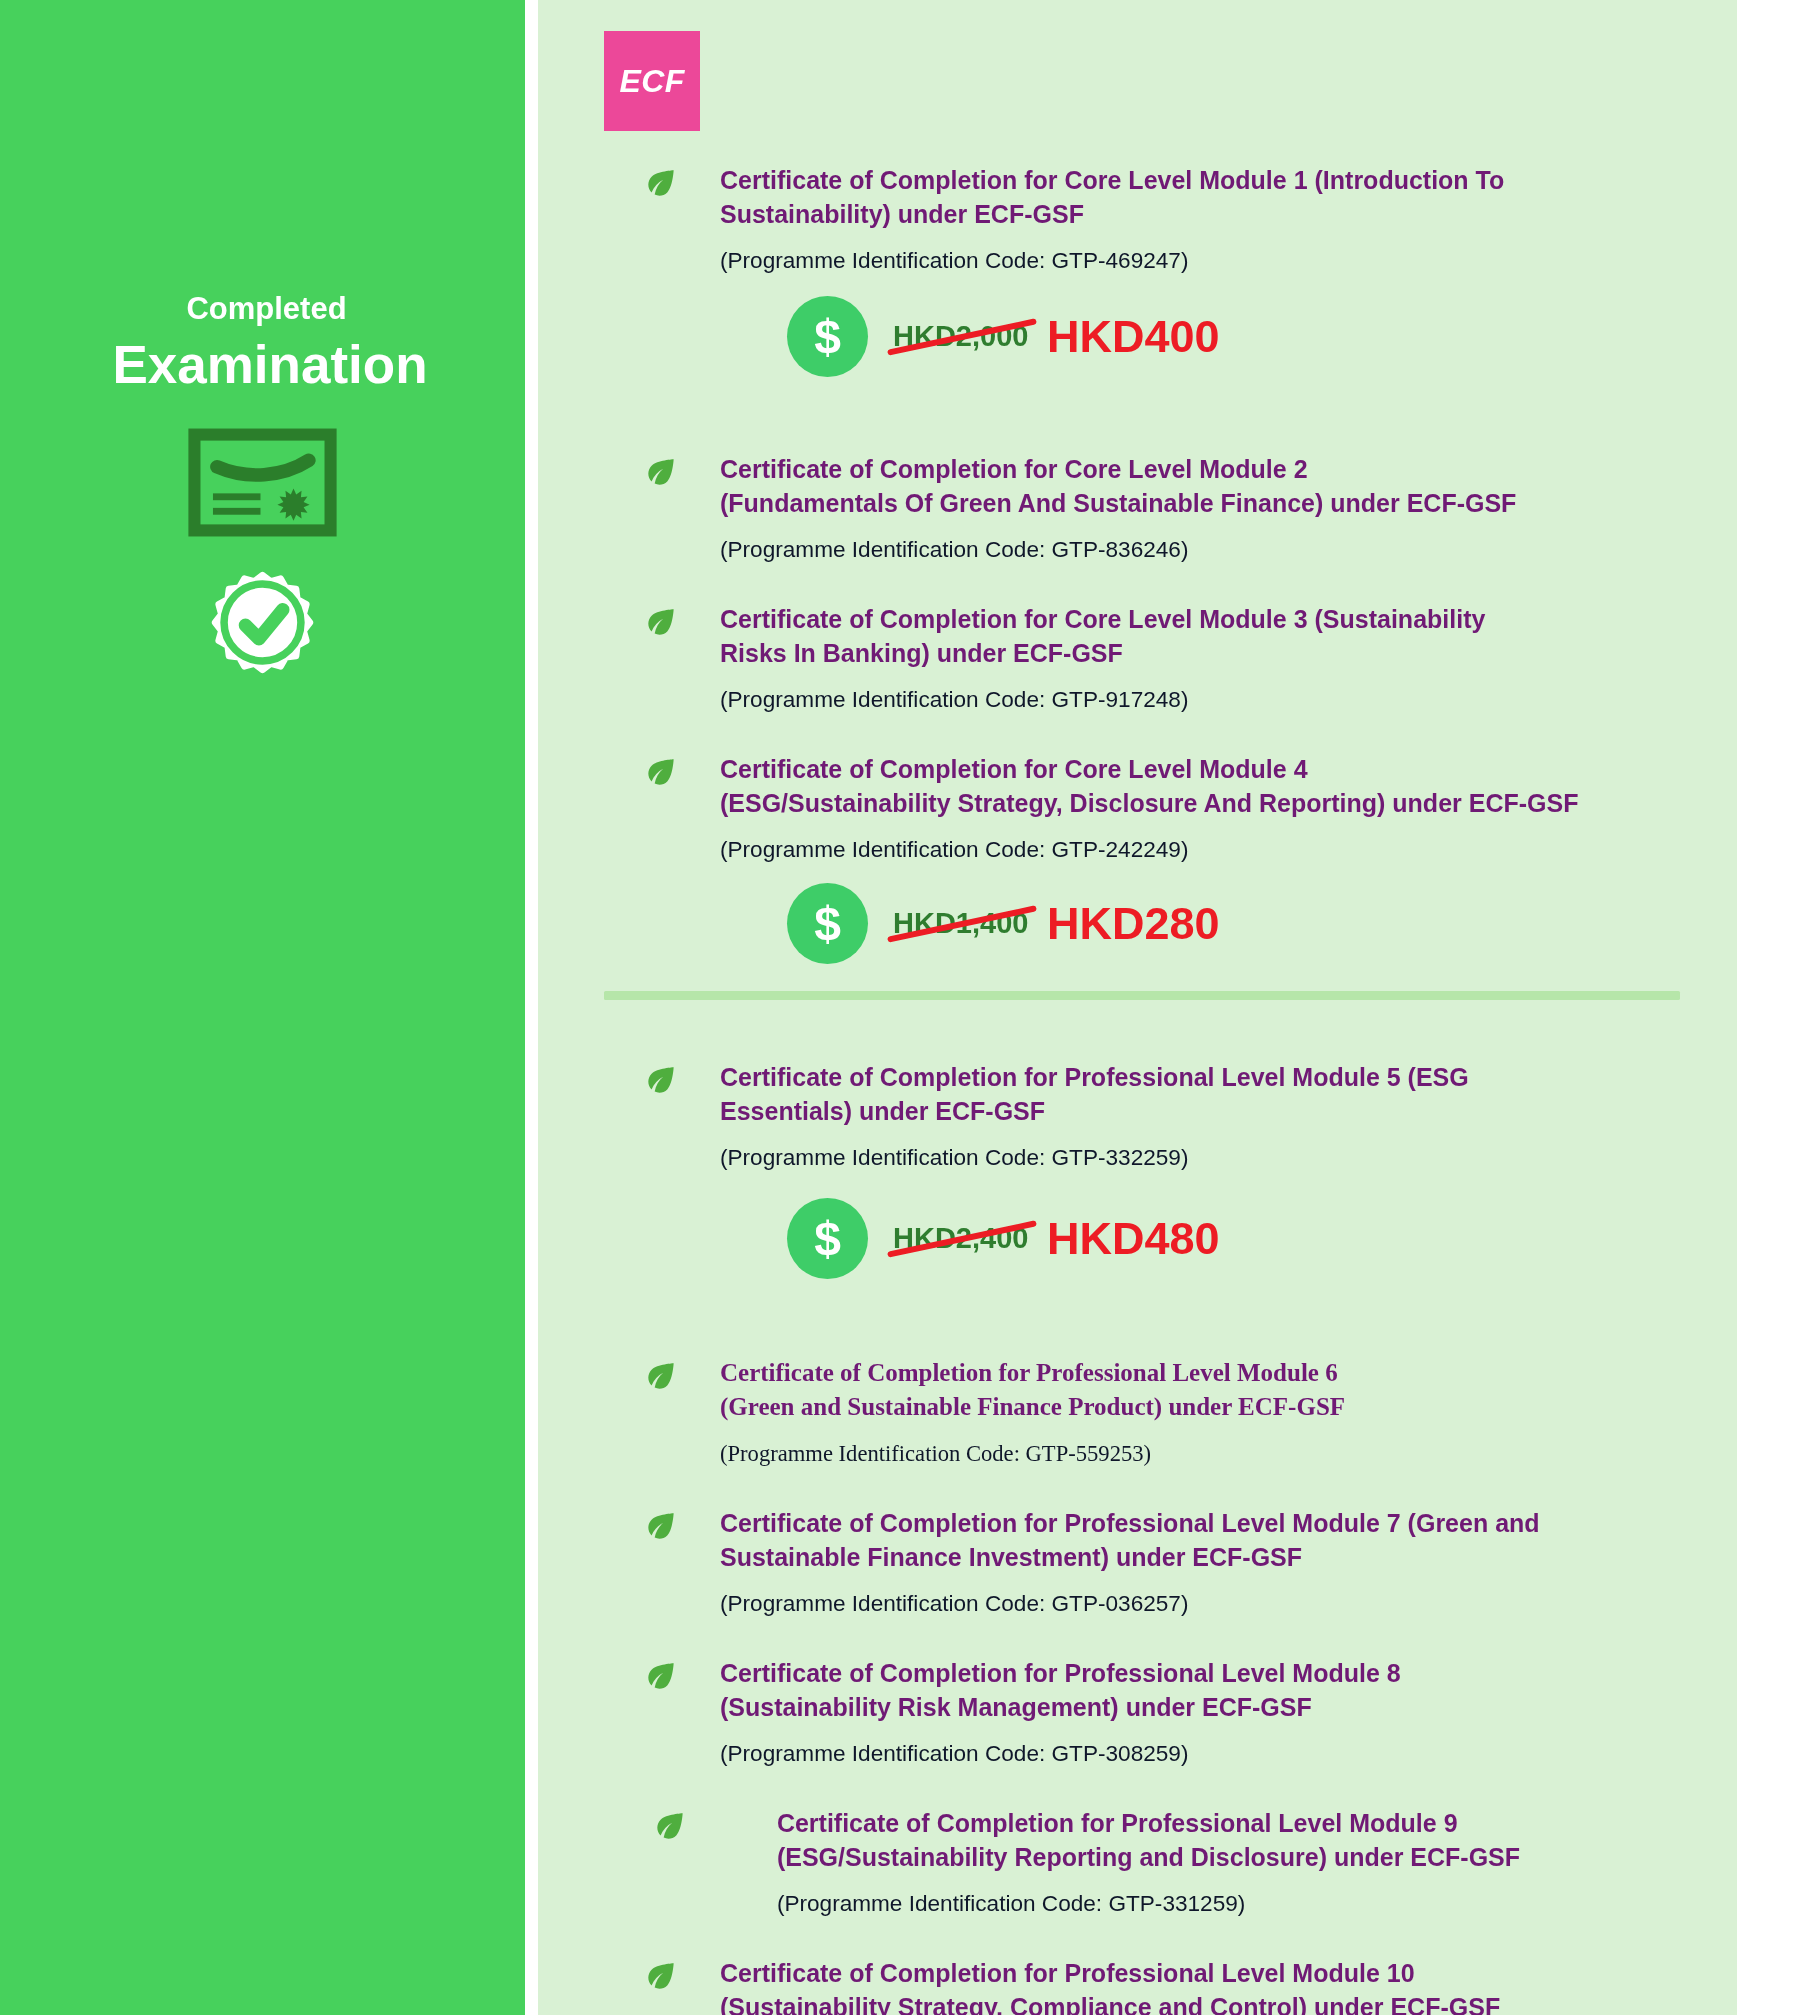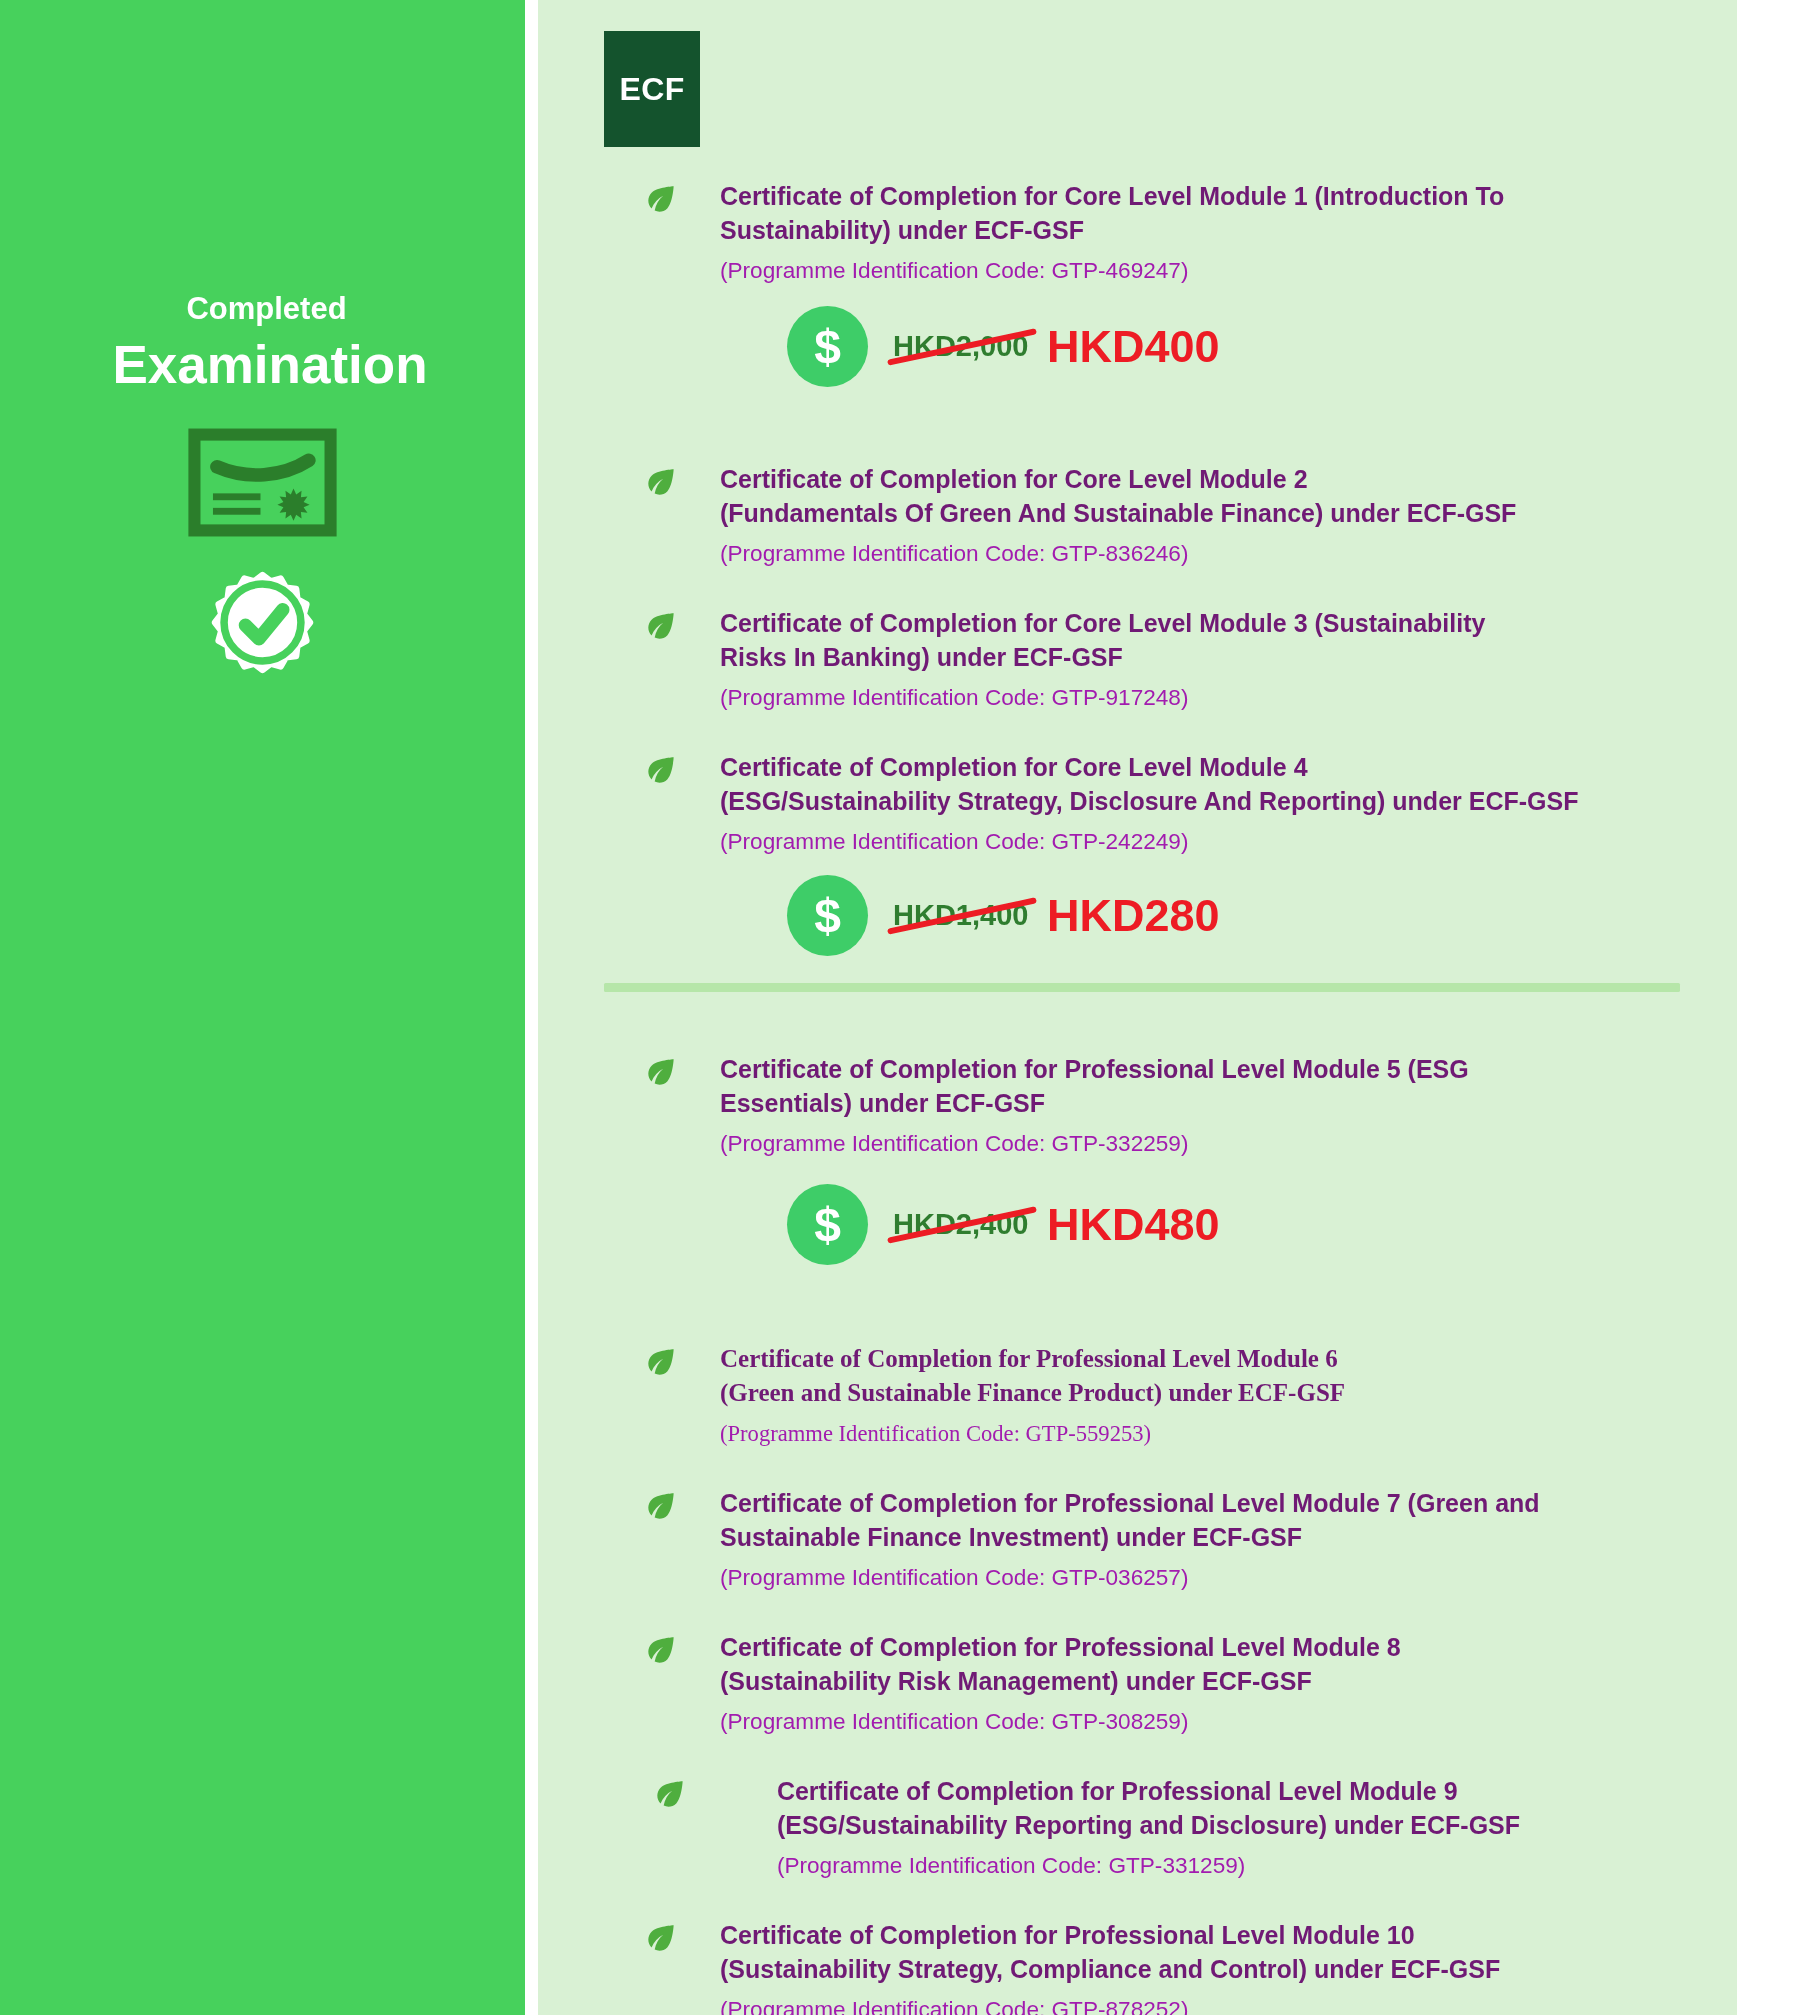--- a/index.html
+++ b/index.html
@@ -19,34 +19,34 @@
     margin-top:13.7px;color:#ffffff;font-size:53px;font-weight:700;line-height:52px;padding-left:15px;
   }
   .cert-icon{margin-top:37px;display:inline-block;line-height:0;}
   .verified{margin-top:31px;display:inline-block;line-height:0;}
   
   .main{
     position:absolute;left:538px;top:0;width:1199px;height:2079px;
     background:#d9f1d4;box-sizing:border-box;padding:31px 0 0 66px;
   }
   .ecf-badge{
-    width:96px;height:116px;background:#14532d;color:#ffffff;
+    width:96px;height:100px;background:#ec4899;color:#ffffff;
     display:flex;align-items:center;justify-content:center;
-    font-size:32px;font-weight:700;letter-spacing:0.4px;
+    font-size:32px;font-weight:700;letter-spacing:0.4px;font-style:italic;
   }
   .module{display:flex;align-items:flex-start;margin-left:38px;min-height:105px;}
   .module.indent{padding-left:8.9px;gap:48px;}
   .leaf{width:38px;height:38px;flex:0 0 38px;margin-top:0.8px;line-height:0;}
   .leaf svg{width:38px;height:38px;}
   .module-text{margin-left:40px;width:979px;}
   .module-title{
     color:#701a75;font-size:25px;font-weight:700;line-height:34px;white-space:pre-line;
   }
   .module-code{
-    color:#a21caf;font-size:22.6px;font-weight:400;line-height:32px;margin-top:8px;
+    color:#0f172a;font-size:22.6px;font-weight:400;line-height:32px;margin-top:14px;
   }
   .price-row{display:flex;align-items:center;margin-left:183px;height:81px;}
   .dollar-circle{
     width:81px;height:81px;border-radius:50%;background:#3ecd68;
     display:flex;align-items:center;justify-content:center;flex:0 0 81px;
   }
   .dollar-circle span{color:#ffffff;font-size:48px;font-weight:700;}
   .old-price{
     position:relative;margin-left:25px;color:#2f7d2f;font-size:29px;font-weight:700;
     white-space:nowrap;

